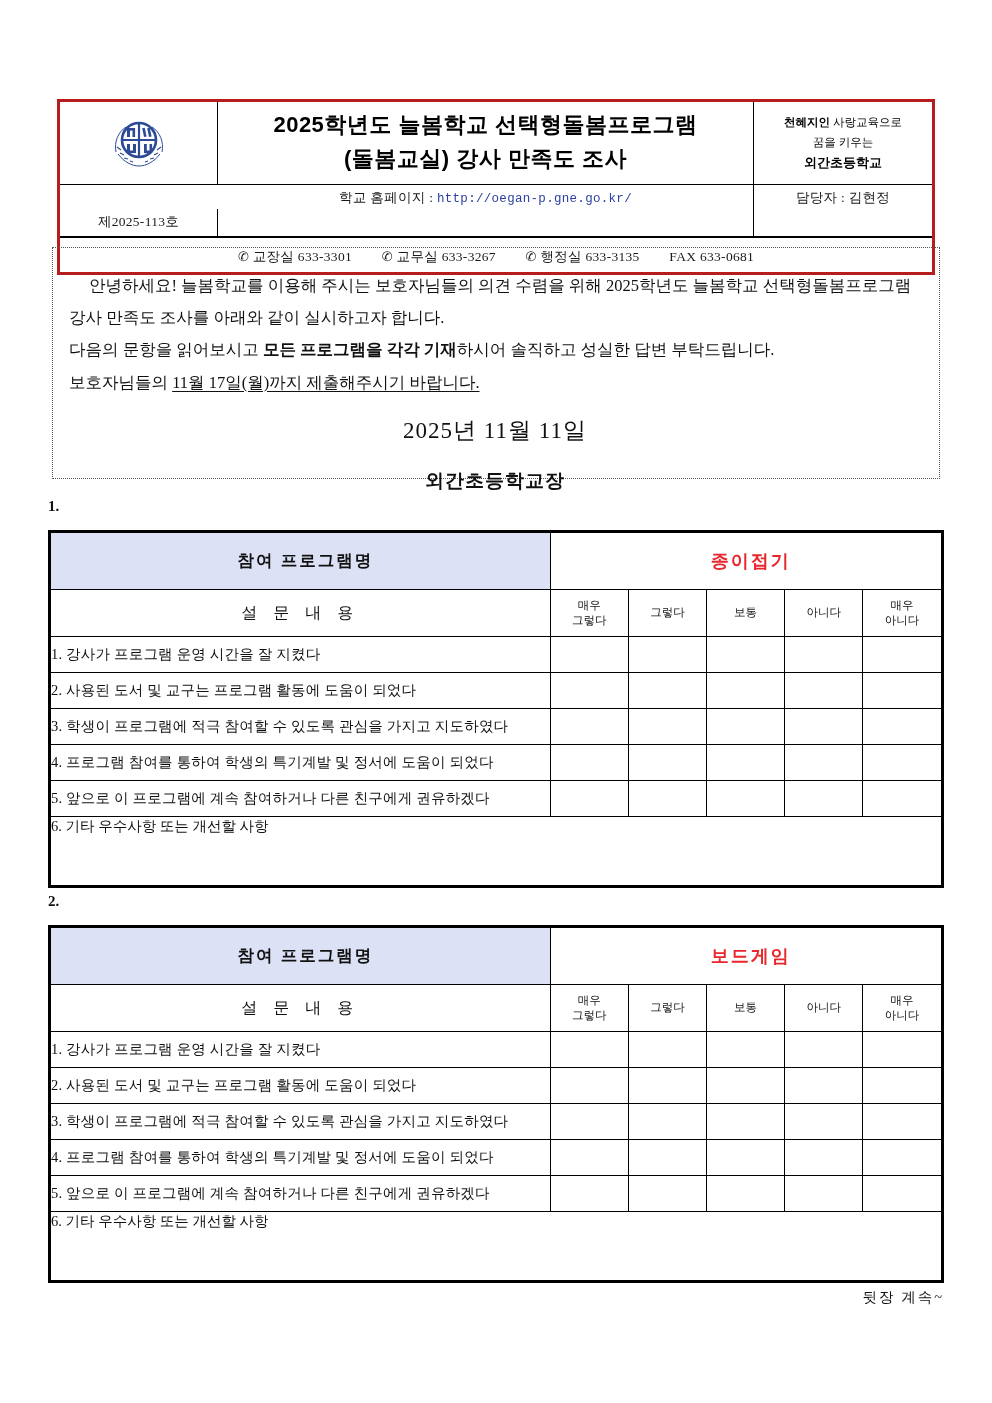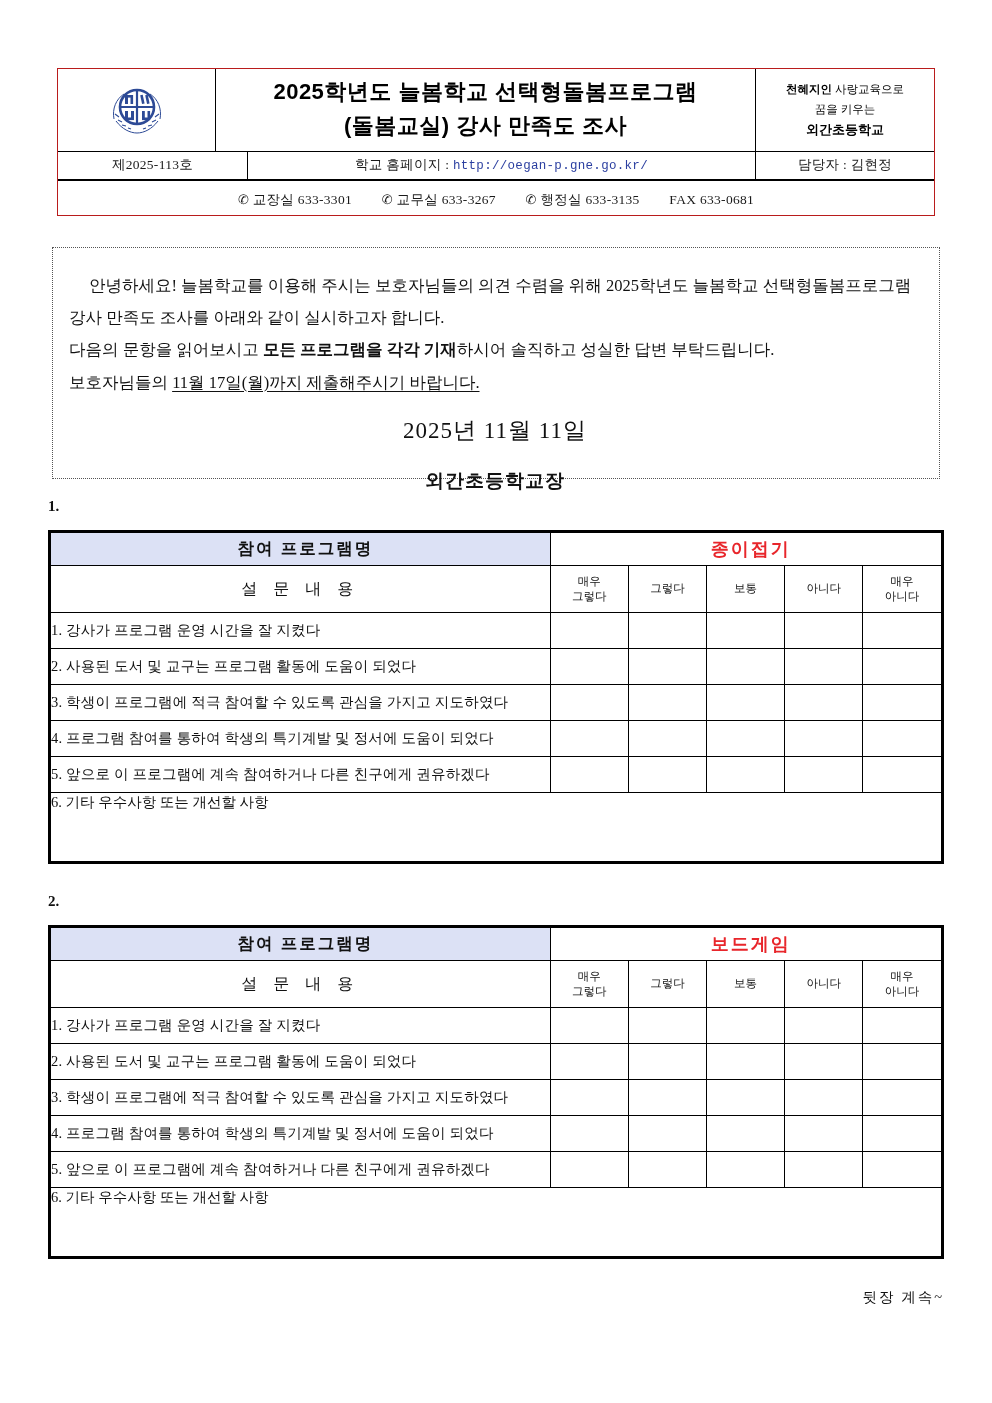--- a/index.html
+++ b/index.html
@@ -21,23 +21,23 @@
     height: 1403px;
     box-sizing: border-box;
     padding: 0;
     position: relative;
   }
 
   
   .letterhead {
     position: absolute;
     left: 57px;
-    top: 68px;
+    top: 99px;
     width: 878px;
-    border: 1px solid #b91c1c;
+    border: 3px solid #b91c1c;
     box-sizing: border-box;
   }
   .lh-top {
     display: flex;
     align-items: stretch;
     border-bottom: 1px solid #000;
   }
   .lh-logo {
     width: 158px;
     border-right: 1px solid #000;
@@ -82,26 +82,27 @@
   .lh-motto .m1 b { font-weight: bold; }
   .lh-motto .m3 { font-weight: bold; font-size: 13px; }
 
   .lh-mid {
     display: flex;
     align-items: stretch;
     border-bottom: 2px solid #000;
     font-size: 13.5px;
   }
   .lh-docno {
-    width: 190px;
+    width: 158px;
     border-right: 1px solid #000;
     text-align: center;
     padding: 4px 0 5px;
     box-sizing: border-box;
     letter-spacing: 0.3px;
+    margin-top: 24px;
   }
   .lh-home {
     flex: 1;
     border-right: 1px solid #000;
     text-align: center;
     padding: 4px 0 5px;
     box-sizing: border-box;
     letter-spacing: 0.3px;
   }
   .lh-home .url {
@@ -184,21 +185,21 @@
   .survey table {
     width: 100%;
     border-collapse: collapse;
     table-layout: fixed;
   }
   .survey td {
     border: 1px solid #000;
     padding: 0;
   }
   .row-prog td {
-    height: 32px;
+    height: 56px;
     padding-left: 10px;
   }
   .cell-prog-label {
     background: #dce1f5;
     text-align: center;
     font-size: 16.5px;
     font-weight: bold;
     letter-spacing: 2px;
     color: #111;
     border-left: none !important;

